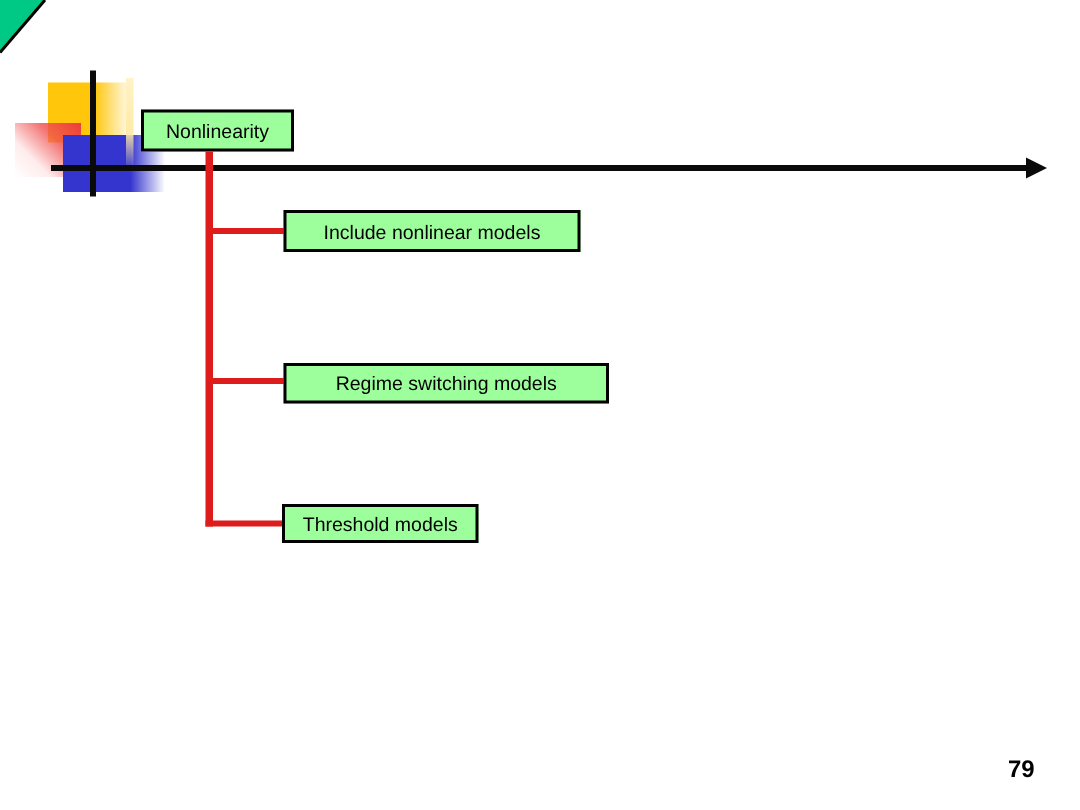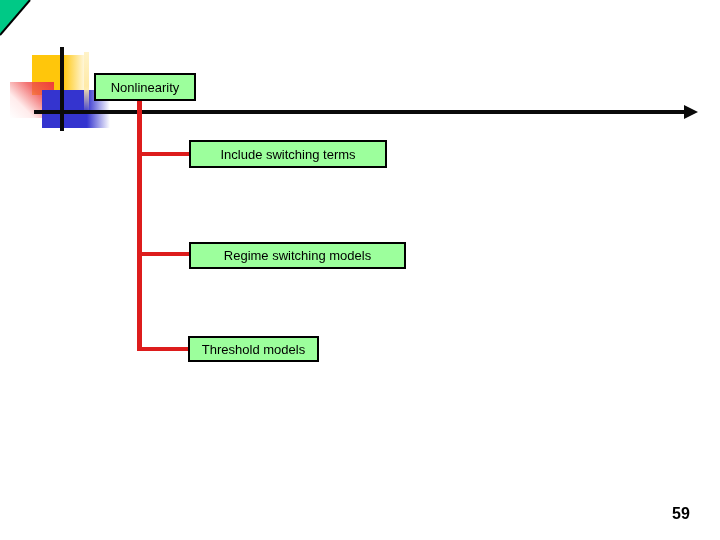--- a/index.html
+++ b/index.html
@@ -61,23 +61,23 @@
 
   <div class="red red-trunk"></div>
   <div class="red red-b1"></div>
   <div class="red red-b2"></div>
   <div class="red red-b3"></div>
 
   <div class="node node-root">
     <span>Nonlinearity</span>
   </div>
   <div class="node node-c1">
-    <span>Include switching terms</span>
+    <span>Include nonlinear models</span>
   </div>
   <div class="node node-c2">
     <span>Regime switching models</span>
   </div>
   <div class="node node-c3">
     <span>Threshold models</span>
   </div>
 
-  <div class="page-number">59</div>
+  <div class="page-number">79</div>
 </div>
 
 </body></html>

